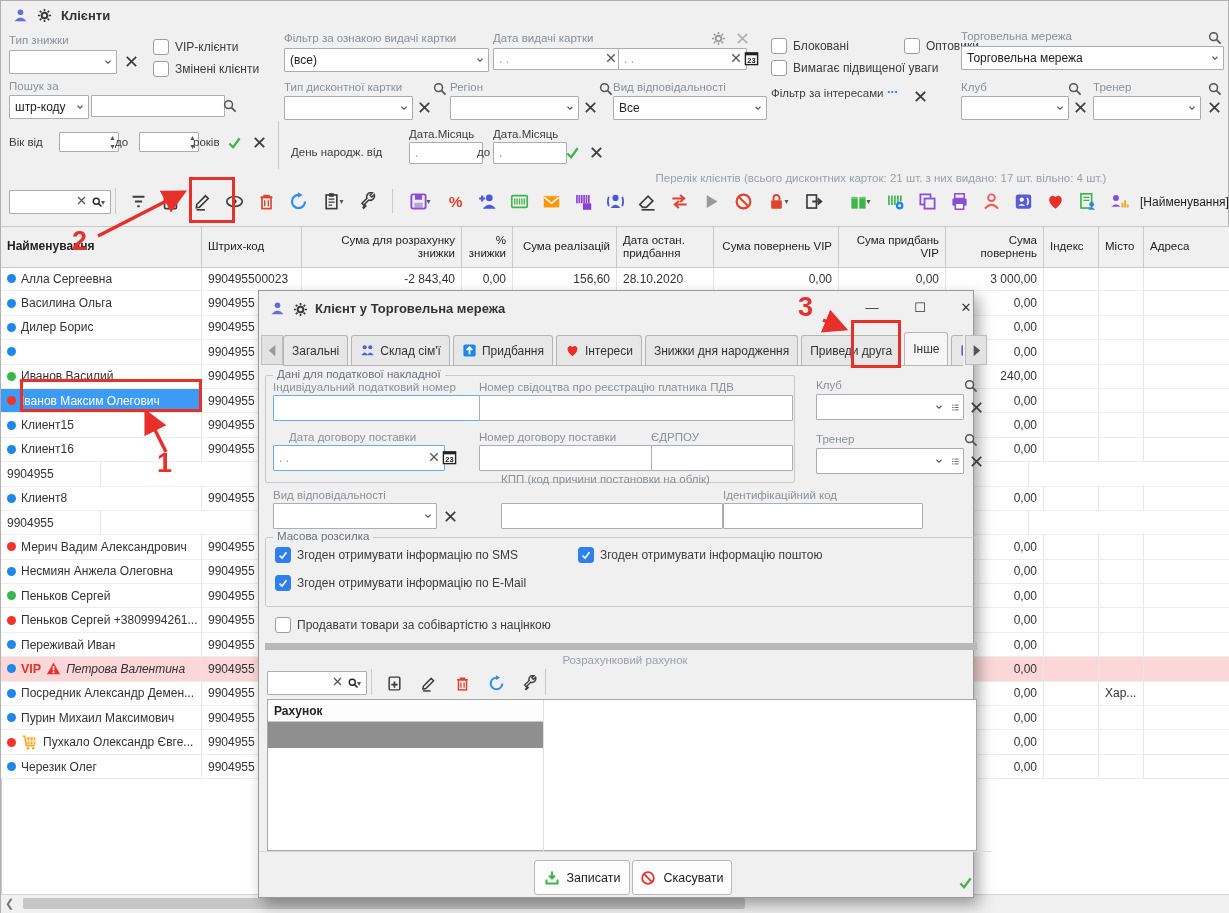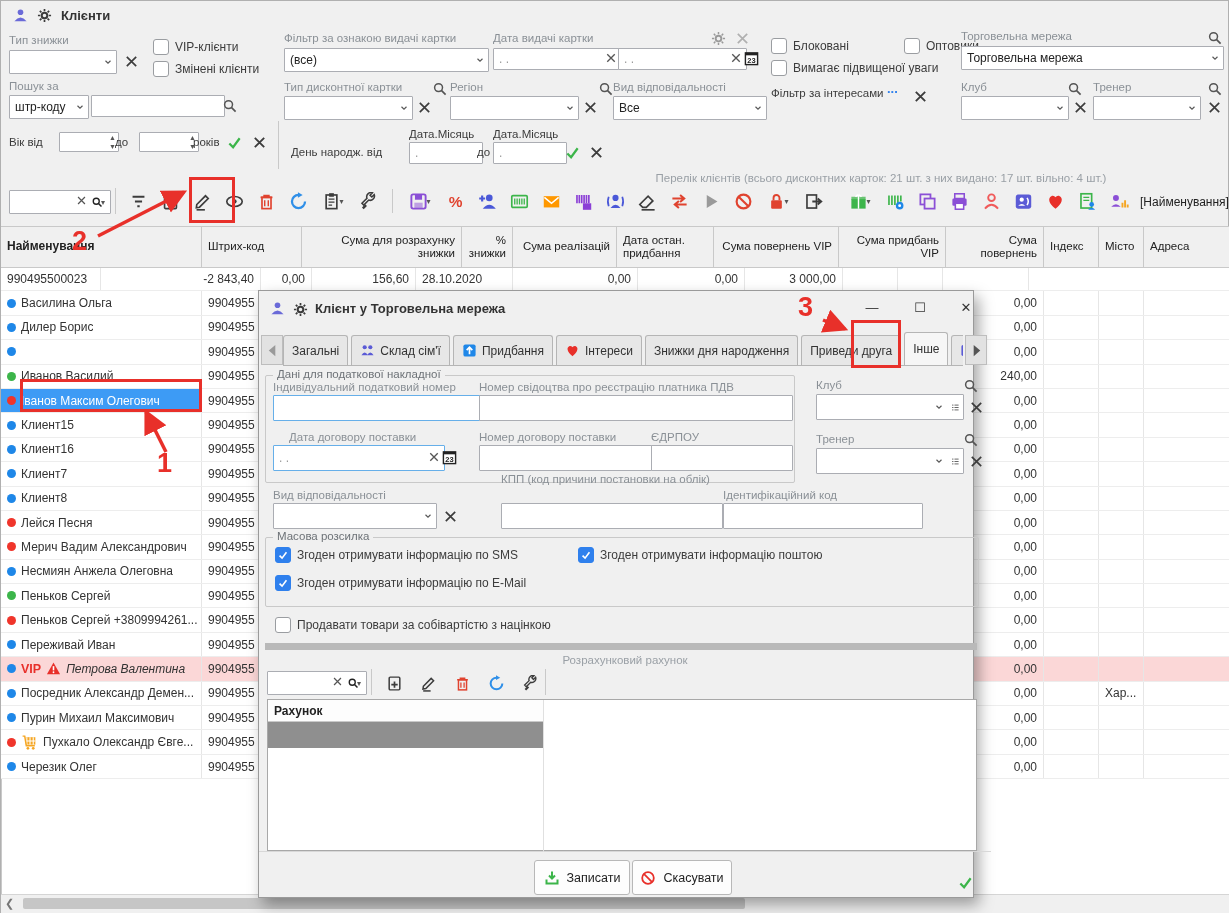--- a/index.html
+++ b/index.html
@@ -568,20 +568,24 @@
       <div class="hc" style="width: 97px;">Дата остан. придбання</div>
       <div class="hc" style="width: 125px; justify-content: flex-end; text-align: right;">Сума повернень VIP</div>
       <div class="hc" style="width: 107px; justify-content: flex-end; text-align: right;">Сума придбань VIP</div>
       <div class="hc" style="width: 98px; justify-content: flex-end; text-align: right;">Сума повернень</div>
       <div class="hc" style="width: 55px;">Індекс</div>
       <div class="hc" style="width: 45px;">Місто</div>
       <div class="hc" style="width: 86px;">Адреса</div>
     </div>
   <div id="tbody">
       <div class="trow">
+        <div class="tc namecell" style="width: 201px; padding: 0px;">
+          <span class="dot" style="background: rgb(30, 135, 232);"></span>
+          <span style="overflow: hidden; white-space: nowrap;">Алла Сергеевна</span>
+        </div>
         <div class="tc" style="width: 100px;">990495500023</div>
         <div class="tc r" style="width: 160px;">-2 843,40</div>
         <div class="tc r" style="width: 51px;">0,00</div>
         <div class="tc r" style="width: 104px;">156,60</div>
         <div class="tc" style="width: 97px;">28.10.2020</div>
         <div class="tc r" style="width: 125px;">0,00</div>
         <div class="tc r" style="width: 107px;">0,00</div>
         <div class="tc r" style="width: 98px;">3 000,00</div>
         <div class="tc" style="width: 55px;"></div>
         <div class="tc" style="width: 45px;"></div>
@@ -700,24 +704,20 @@
         <div class="tc r" style="width: 104px;"></div>
         <div class="tc" style="width: 97px;"></div>
         <div class="tc r" style="width: 125px;"></div>
         <div class="tc r" style="width: 107px;"></div>
         <div class="tc r" style="width: 98px;">0,00</div>
         <div class="tc" style="width: 55px;"></div>
         <div class="tc" style="width: 45px;"></div>
         <div class="tc" style="width: 86px;"></div>
       </div>
       <div class="trow">
-        <div class="tc namecell" style="width: 201px; padding: 0px;">
-          <span class="dot" style="background: rgb(30, 135, 232);"></span>
-          <span style="overflow: hidden; white-space: nowrap;">Клиент7</span>
-        </div>
         <div class="tc" style="width: 100px;">9904955</div>
         <div class="tc r" style="width: 160px;"></div>
         <div class="tc r" style="width: 51px;"></div>
         <div class="tc r" style="width: 104px;"></div>
         <div class="tc" style="width: 97px;"></div>
         <div class="tc r" style="width: 125px;"></div>
         <div class="tc r" style="width: 107px;"></div>
         <div class="tc r" style="width: 98px;">0,00</div>
         <div class="tc" style="width: 55px;"></div>
         <div class="tc" style="width: 45px;"></div>
@@ -734,24 +734,20 @@
         <div class="tc r" style="width: 104px;"></div>
         <div class="tc" style="width: 97px;"></div>
         <div class="tc r" style="width: 125px;"></div>
         <div class="tc r" style="width: 107px;"></div>
         <div class="tc r" style="width: 98px;">0,00</div>
         <div class="tc" style="width: 55px;"></div>
         <div class="tc" style="width: 45px;"></div>
         <div class="tc" style="width: 86px;"></div>
       </div>
       <div class="trow">
-        <div class="tc namecell" style="width: 201px; padding: 0px;">
-          <span class="dot" style="background: rgb(240, 53, 43);"></span>
-          <span style="overflow: hidden; white-space: nowrap;">Лейся Песня</span>
-        </div>
         <div class="tc" style="width: 100px;">9904955</div>
         <div class="tc r" style="width: 160px;"></div>
         <div class="tc r" style="width: 51px;"></div>
         <div class="tc r" style="width: 104px;"></div>
         <div class="tc" style="width: 97px;"></div>
         <div class="tc r" style="width: 125px;"></div>
         <div class="tc r" style="width: 107px;"></div>
         <div class="tc r" style="width: 98px;">0,00</div>
         <div class="tc" style="width: 55px;"></div>
         <div class="tc" style="width: 45px;"></div>

